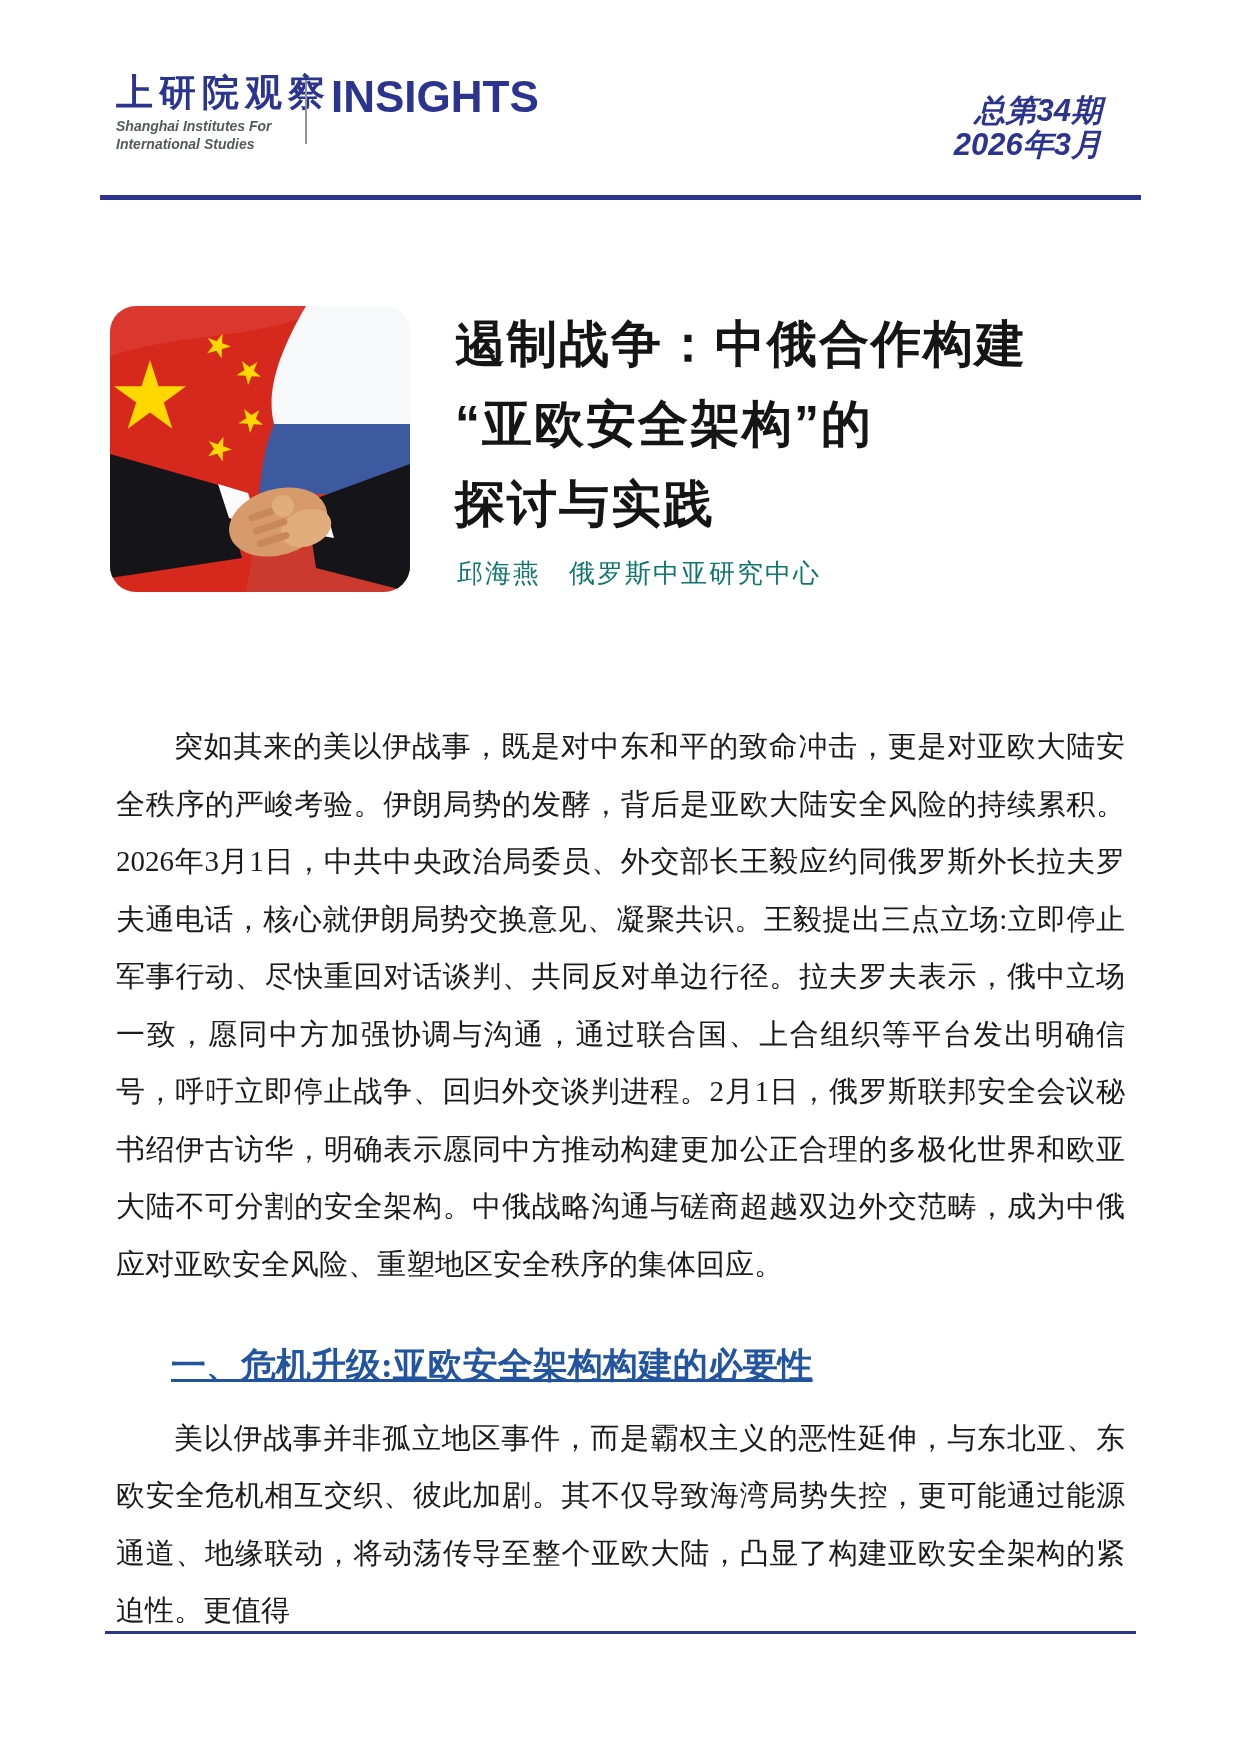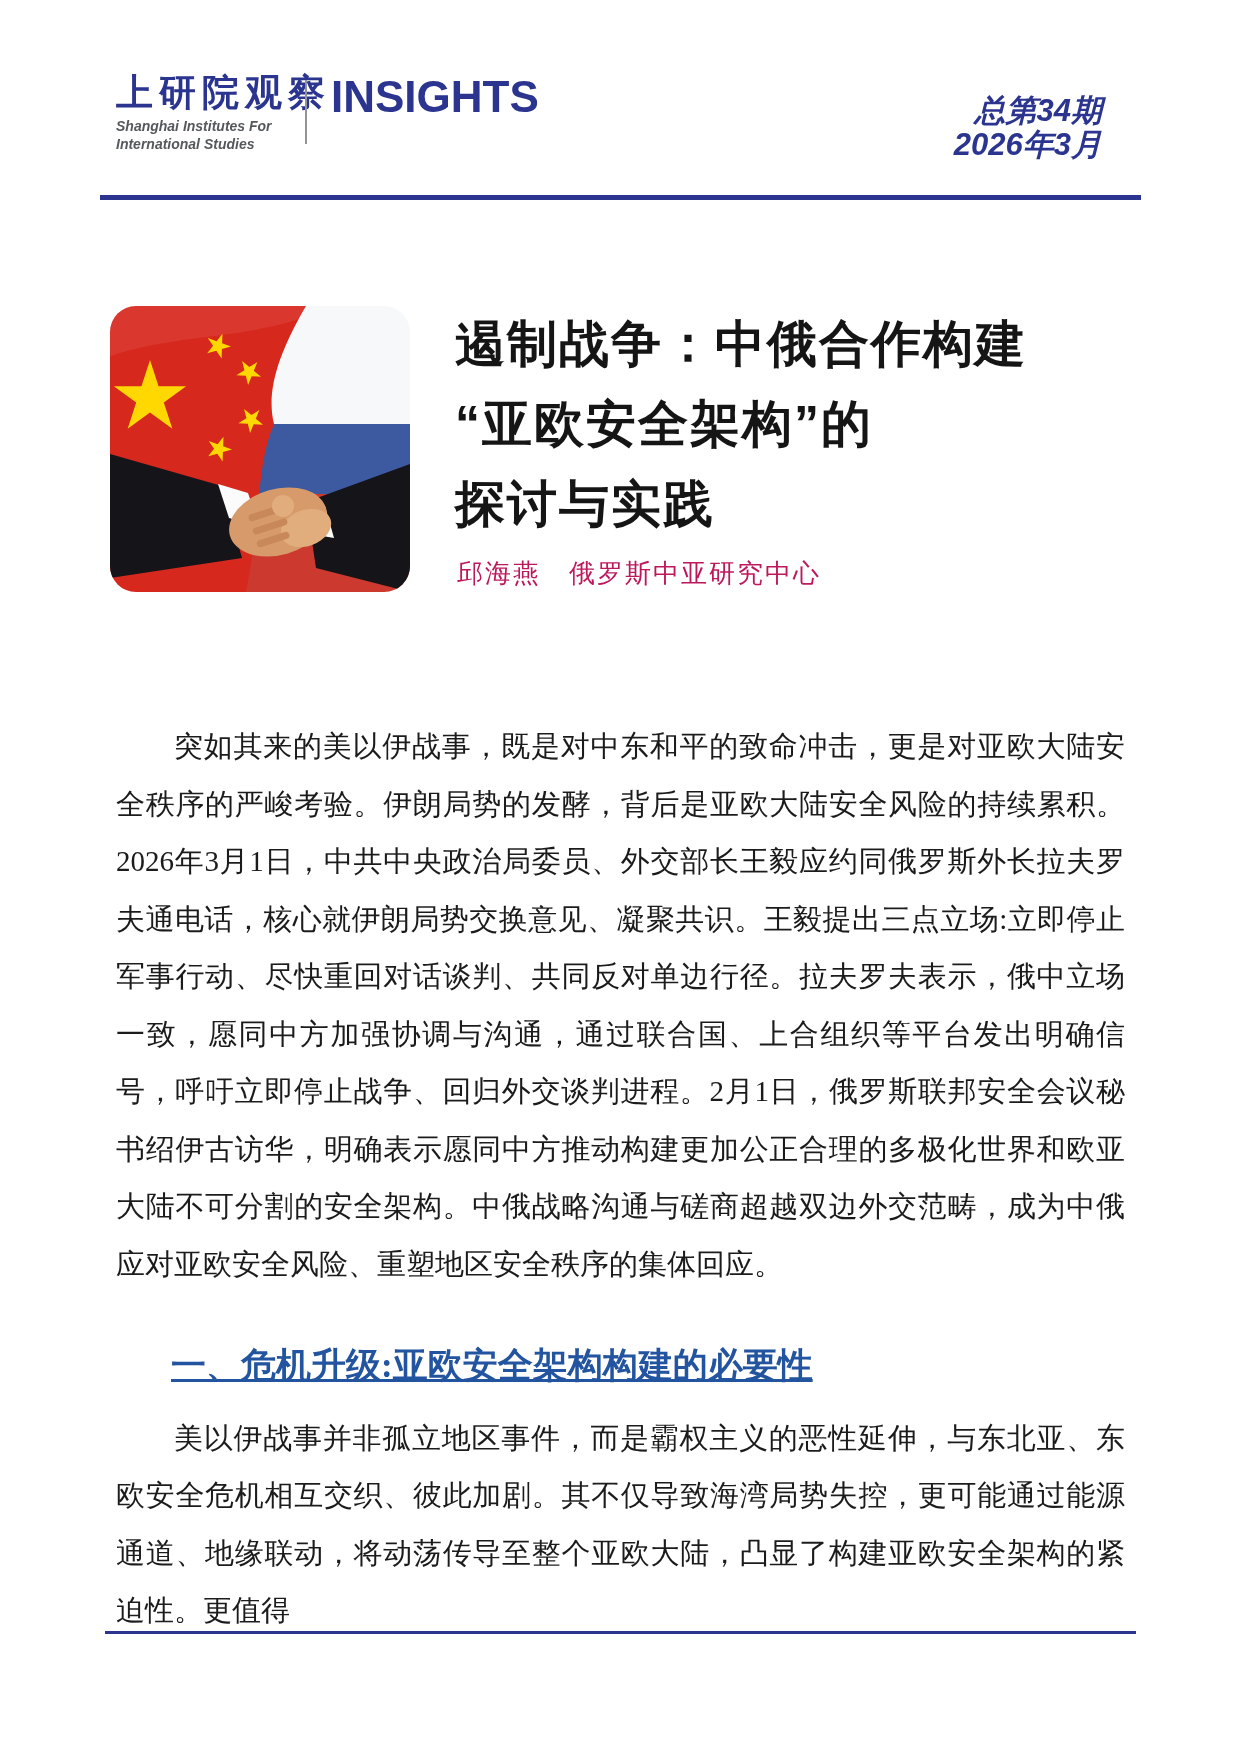--- a/index.html
+++ b/index.html
@@ -30,21 +30,21 @@
   }
   .header-rule{position:absolute;left:100px;right:100px;top:195px;height:5px;background:var(--c-navy,#2b3590);}
   
   .hero-image{position:absolute;left:110px;top:306px;width:300px;height:286px;border-radius:26px;overflow:hidden;}
   .hero-image svg{display:block;width:100%;height:100%;}
   .title{
     position:absolute;left:455px;top:304px;width:610px;margin:0;
     font-family:"Liberation Sans","DejaVu Sans",sans-serif;font-weight:900;
     font-size:50px;line-height:80px;color:#151515;white-space:pre-line;letter-spacing:2px;
   }
-  .author{position:absolute;left:457px;top:556px;font-size:26px;letter-spacing:2px;color:#be185d;white-space:pre-line;}
+  .author{position:absolute;left:457px;top:556px;font-size:26px;letter-spacing:2px;color:#0f766e;white-space:pre-line;}
   
   .article{
     position:absolute;left:101px;top:703px;width:1039px;
     font-size:29px;line-height:57.5px;text-align:justify;
   }
   .para{margin:15px;text-indent:2em;}
   .section-heading{
     margin:44px 0 0 0;padding-left:2em;font-size:35px;line-height:57.5px;
     font-weight:bold;color:var(--c-heading-blue,#2254a0);text-decoration:underline;
   }

